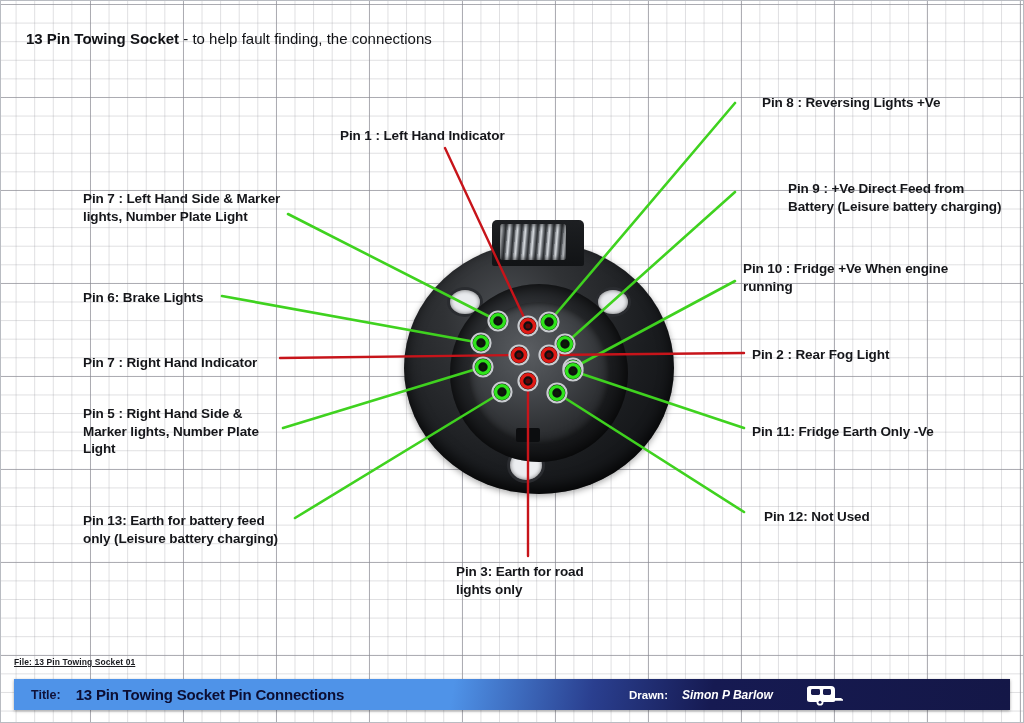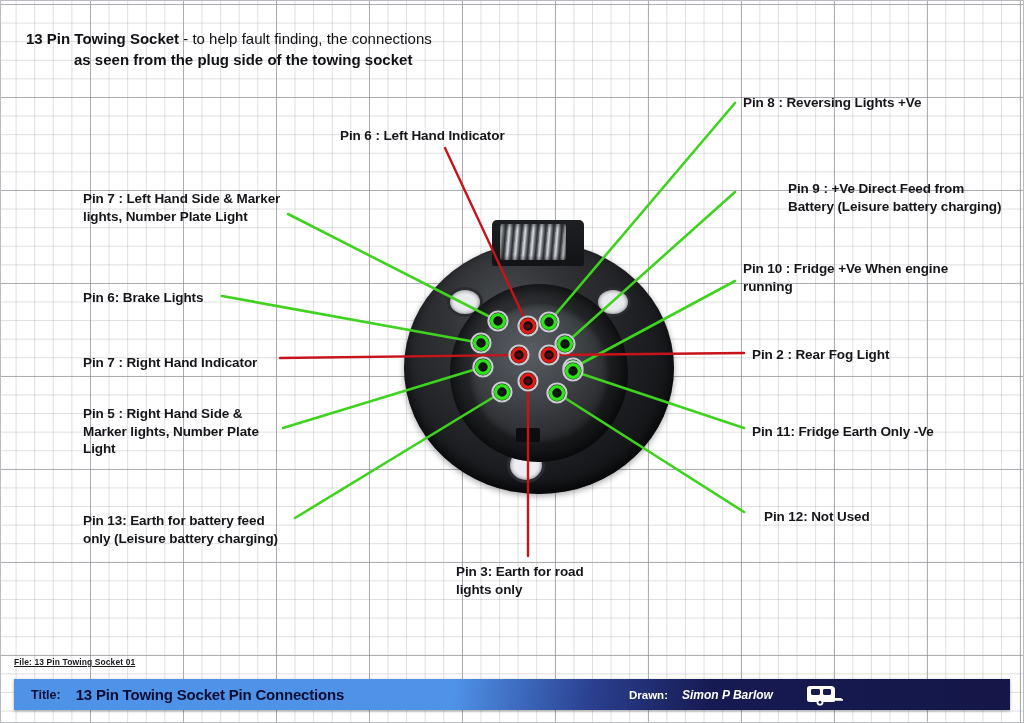--- a/index.html
+++ b/index.html
@@ -85,21 +85,20 @@
 </style>
 </head>
 <body>
 
 <div id="page">
 
   <div id="grid"></div>
 
   <div id="heading">
     <span class="l1b">13 Pin Towing Socket</span><span> - to help fault finding, the connections</span>
-    <span class="l2">as seen from the plug side of the towing socket</span>
   </div>
 
   <div id="socket">
 
     <div class="sk" style="left:6px;top:30px;width:270px;height:252px;
                 background:radial-gradient(ellipse at 38% 28%, #4b4e52 0%, #303235 26%, #1b1d20 60%, #0a0b0d 100%);
                 box-shadow:inset 0 -6px 14px rgba(0,0,0,.8), 0 2px 6px rgba(0,0,0,.35);"></div>
 
     <div style="position:absolute;left:94px;top:8px;width:92px;height:46px;border-radius:5px 5px 2px 2px;
                 background:linear-gradient(180deg,#1d1f22 0%,#111315 100%);"></div>
@@ -200,33 +199,33 @@
         <circle cx="557" cy="393" r="2.6" fill="#0c1c07"></circle>
       </g>
       <g>
         <circle cx="573" cy="371" r="9.5" fill="#0e0f11" stroke="#c9ccd0" stroke-width="2.2"></circle>
         <circle cx="573" cy="371" r="6.4" fill="none" stroke="#2ee21a" stroke-width="3.4"></circle>
         <circle cx="573" cy="371" r="2.6" fill="#0c1c07"></circle>
       </g>
     </svg>
 
   <div id="labels">
-      <div class="lbl" style="left: 340px; top: 127px; width: 200px;">Pin 6 : Left Hand Indicator</div>
+      <div class="lbl" style="left: 340px; top: 127px; width: 200px;">Pin 1 : Left Hand Indicator</div>
       <div class="lbl" style="left: 83px; top: 190px; width: 240px;">Pin 7 : Left Hand Side &amp; Marker
 lights, Number Plate Light</div>
       <div class="lbl" style="left: 83px; top: 289px; width: 200px;">Pin 6: Brake Lights</div>
       <div class="lbl" style="left: 83px; top: 354px; width: 210px;">Pin 7 : Right Hand Indicator</div>
       <div class="lbl" style="left: 83px; top: 405px; width: 215px;">Pin 5 : Right Hand Side &amp;
 Marker lights, Number Plate
 Light</div>
       <div class="lbl" style="left: 83px; top: 512px; width: 250px;">Pin 13: Earth for battery feed
 only (Leisure battery charging)</div>
       <div class="lbl" style="left: 456px; top: 563px; width: 200px;">Pin 3: Earth for road
 lights only</div>
-      <div class="lbl" style="left: 743px; top: 94px; width: 208px;">Pin 8 : Reversing Lights +Ve</div>
+      <div class="lbl" style="left: 743px; top: 94px; width: 208px; padding-left: 19px;">Pin 8 : Reversing Lights +Ve</div>
       <div class="lbl" style="left: 743px; top: 180px; width: 250px; margin-left: 45px;">Pin 9 : +Ve Direct Feed from
 Battery (Leisure battery charging)</div>
       <div class="lbl" style="left: 743px; top: 260px; width: 250px;">Pin 10 : Fridge +Ve When engine
 running</div>
       <div class="lbl" style="left: 752px; top: 346px; width: 200px;">Pin 2 : Rear Fog Light</div>
       <div class="lbl" style="left: 752px; top: 423px; width: 230px;">Pin 11: Fridge Earth Only -Ve</div>
       <div class="lbl" style="left: 752px; top: 508px; width: 200px; padding-left: 12px;">Pin 12: Not Used</div>
     </div>
 
   <div id="filename">File: 13 Pin Towing Socket 01</div>

